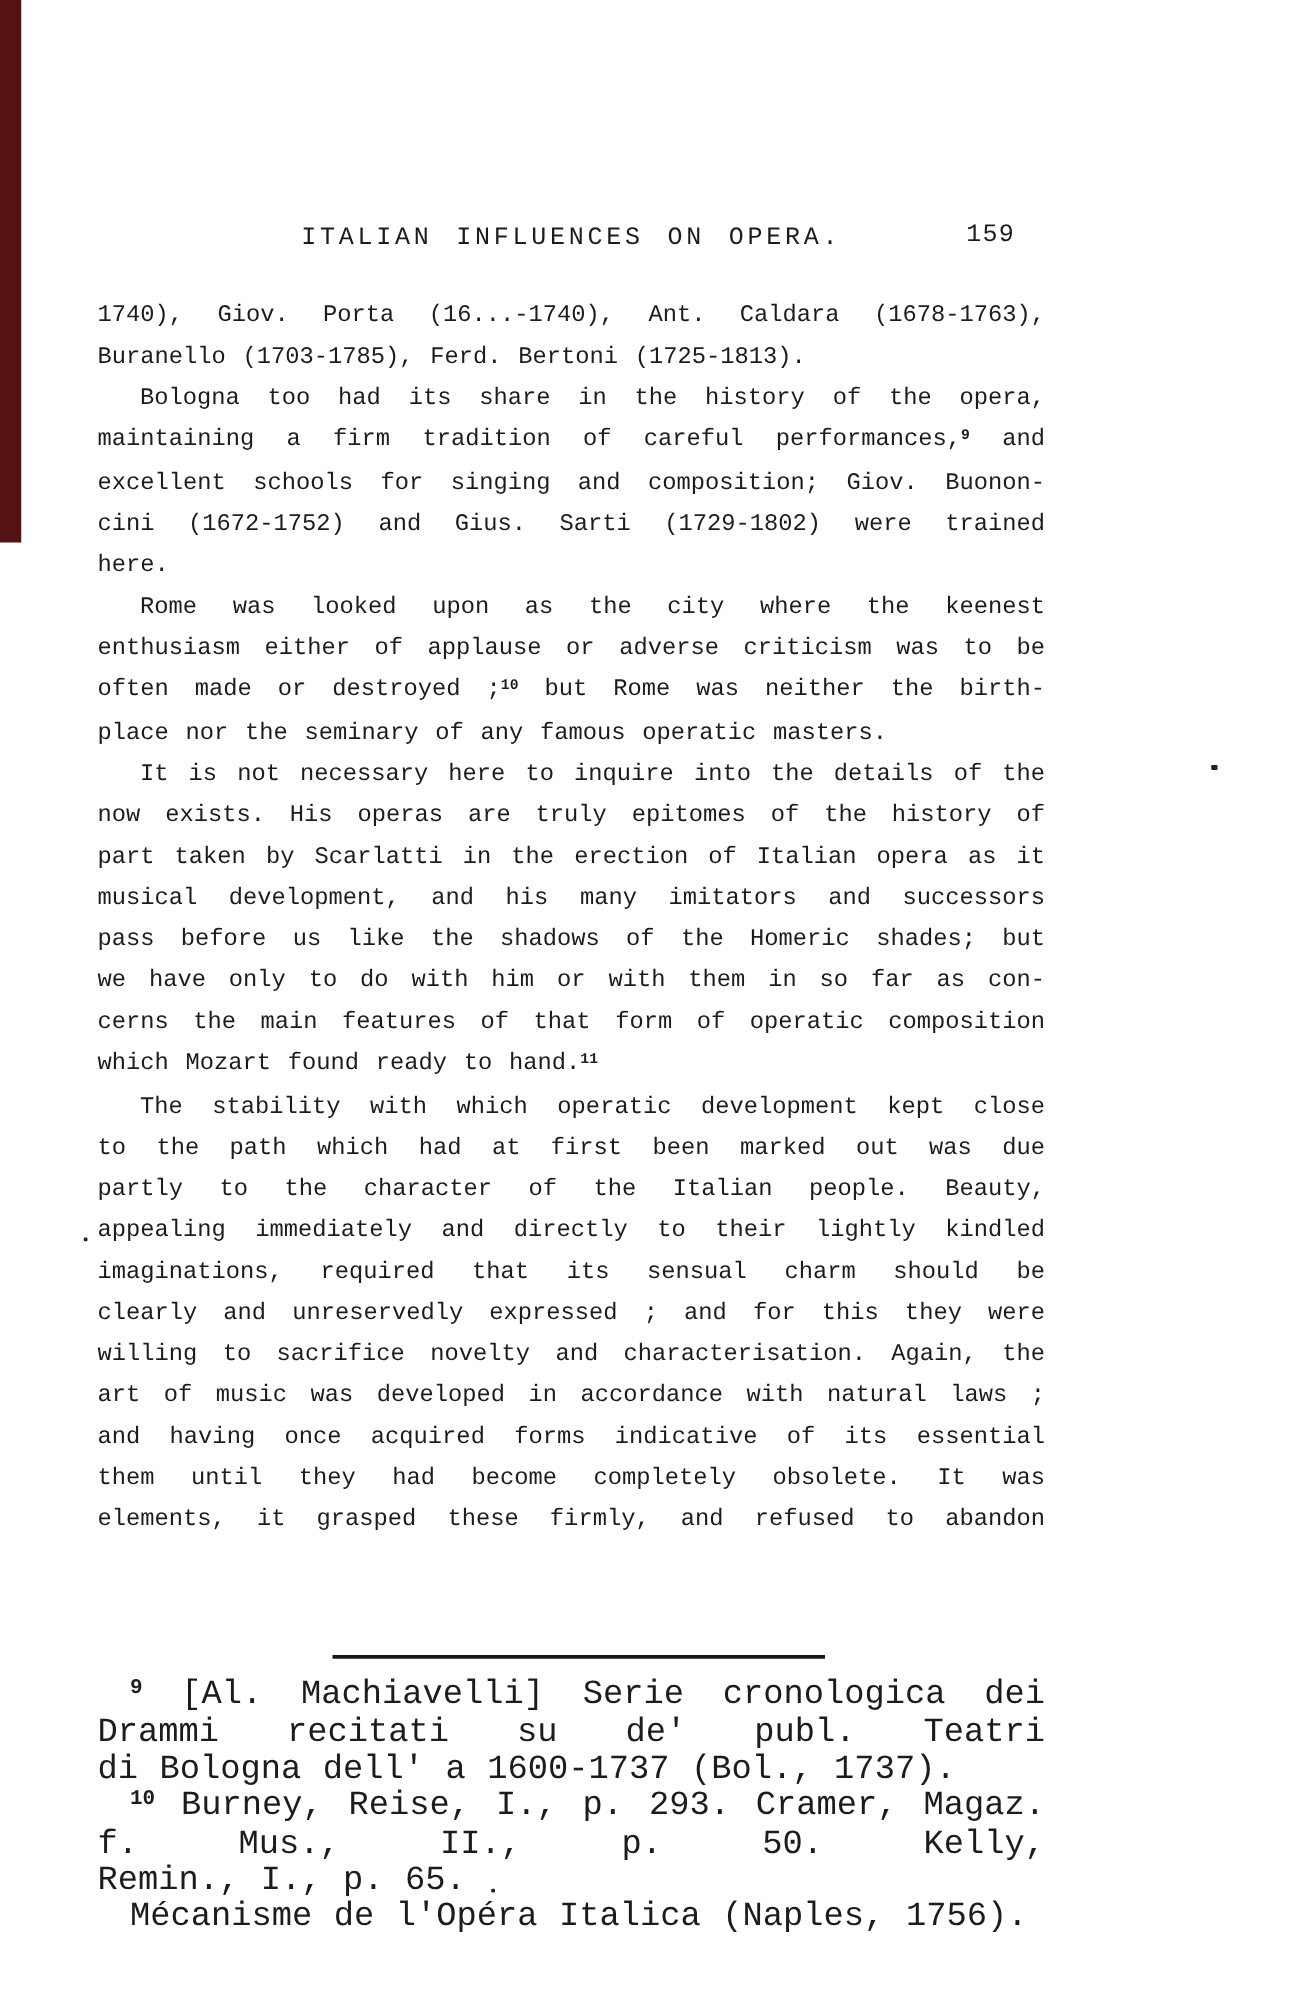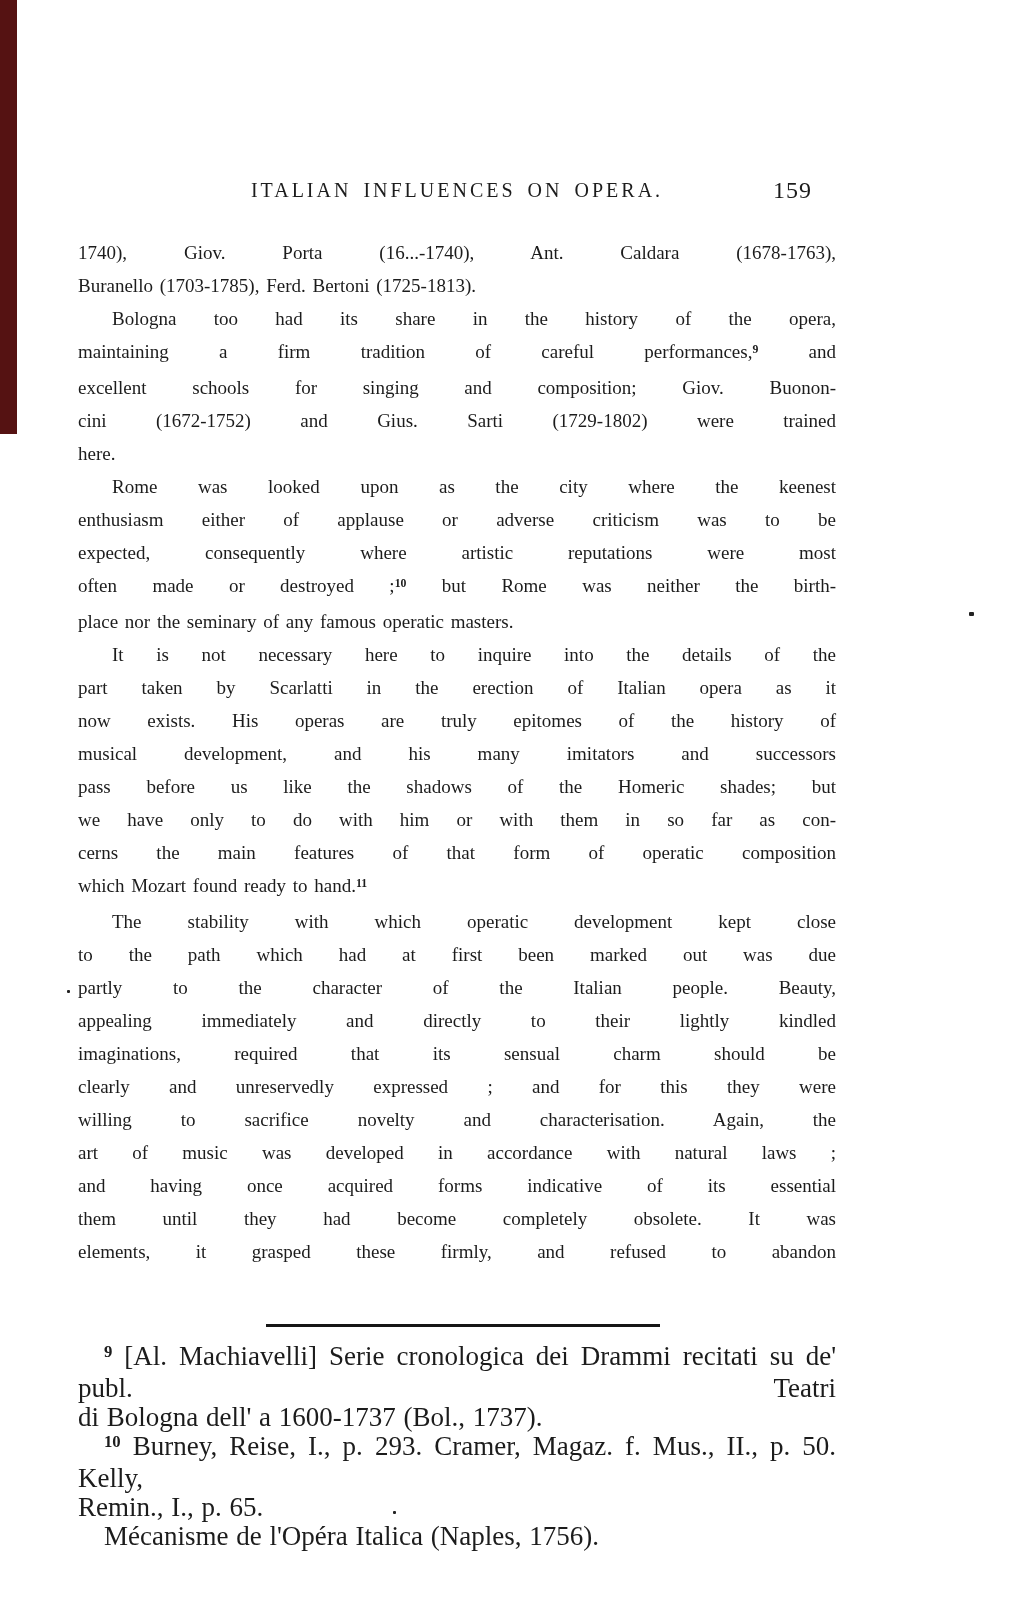--- a/index.html
+++ b/index.html
@@ -8,21 +8,21 @@
     --edge: #551212;
   }
   * { margin: 0; padding: 0; box-sizing: border-box; }
   html, body { background: #ffffff; }
   .page {
     position: relative;
     width: 1034px;
     height: 1600px;
     background: var(--bg);
     color: var(--ink);
-    font-family: Liberation Serif, serif;
+    font-family: Liberation Mono, monospace;
     overflow: hidden;
   }
   .edge-stripe {
     position: absolute;
     left: 0; top: 0;
     width: 17px; height: 434px;
     background: var(--edge);
   }
   .running-header {
     position: absolute;
@@ -35,21 +35,21 @@
     left: 0; right: 0; top: 0;
     text-align: center;
     font-size: 20px;
     letter-spacing: 3px;
     word-spacing: 4px;
     white-space: nowrap;
   }
   .page-number {
     position: absolute;
     right: 24px; top: -2px;
-    font-size: 24px;
+    font-size: 20px;
     letter-spacing: 1px;
   }
   .body-text {
     position: absolute;
     left: 78px; top: 236px;
     width: 758px;
     font-size: 19px;
     line-height: 33px;
     word-spacing: 2px;
   }
@@ -112,28 +112,27 @@
       <div class="para indent">
         <div class="line">Bologna too had its share in the history of the opera,</div>
         <div class="line">maintaining a firm tradition of careful performances,<sup>9</sup> and</div>
         <div class="line">excellent schools for singing and composition; Giov. Buonon-</div>
         <div class="line">cini (1672-1752) and Gius. Sarti (1729-1802) were trained</div>
         <div class="line flush">here.</div>
       </div>
       <div class="para indent">
         <div class="line">Rome was looked upon as the city where the keenest</div>
         <div class="line">enthusiasm either of applause or adverse criticism was to be</div>
-        <div class="line">expected, consequently where artistic reputations were most</div>
         <div class="line">often made or destroyed ;<sup>10</sup> but Rome was neither the birth-</div>
         <div class="line flush">place nor the seminary of any famous operatic masters.</div>
       </div>
       <div class="para indent">
         <div class="line">It is not necessary here to inquire into the details of the</div>
+        <div class="line">now exists.  His operas are truly epitomes of the history of</div>
         <div class="line">part taken by Scarlatti in the erection of Italian opera as it</div>
-        <div class="line">now exists.  His operas are truly epitomes of the history of</div>
         <div class="line">musical development, and his many imitators and successors</div>
         <div class="line">pass before us like the shadows of the Homeric shades; but</div>
         <div class="line">we have only to do with him or with them in so far as con-</div>
         <div class="line">cerns the main features of that form of operatic composition</div>
         <div class="line flush">which Mozart found ready to hand.<sup>11</sup></div>
       </div>
       <div class="para indent">
         <div class="line">The stability with which operatic development kept close</div>
         <div class="line">to the path which had at first been marked out was due</div>
         <div class="line">partly to the character of the Italian people.  Beauty,</div>

